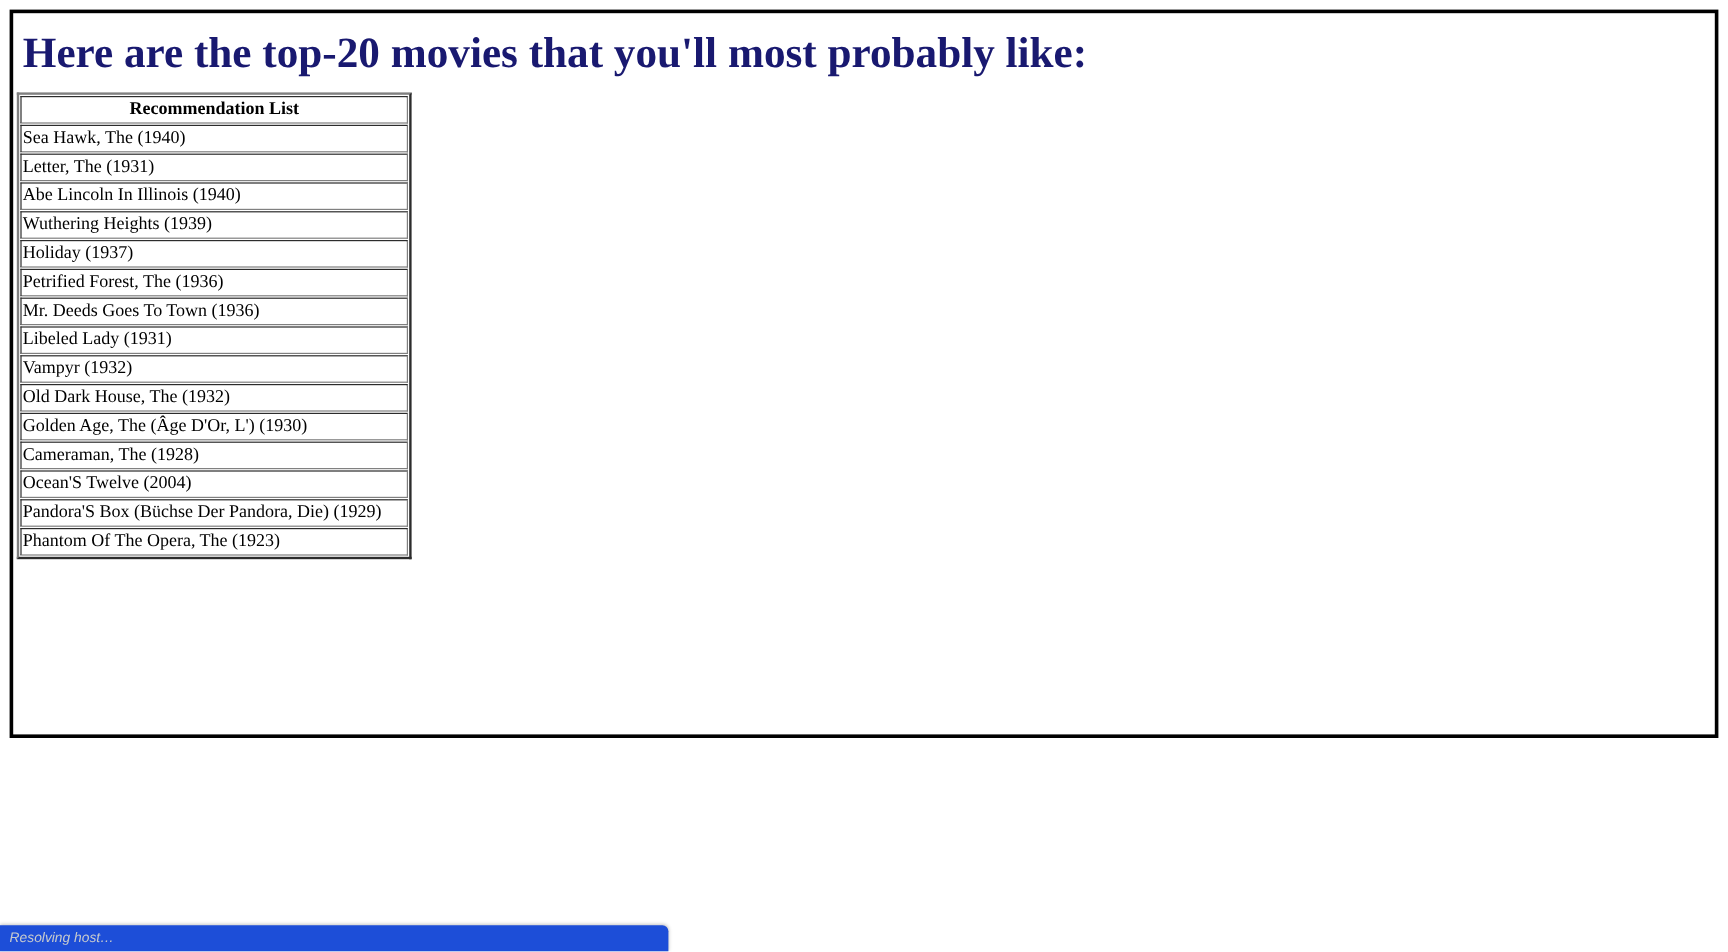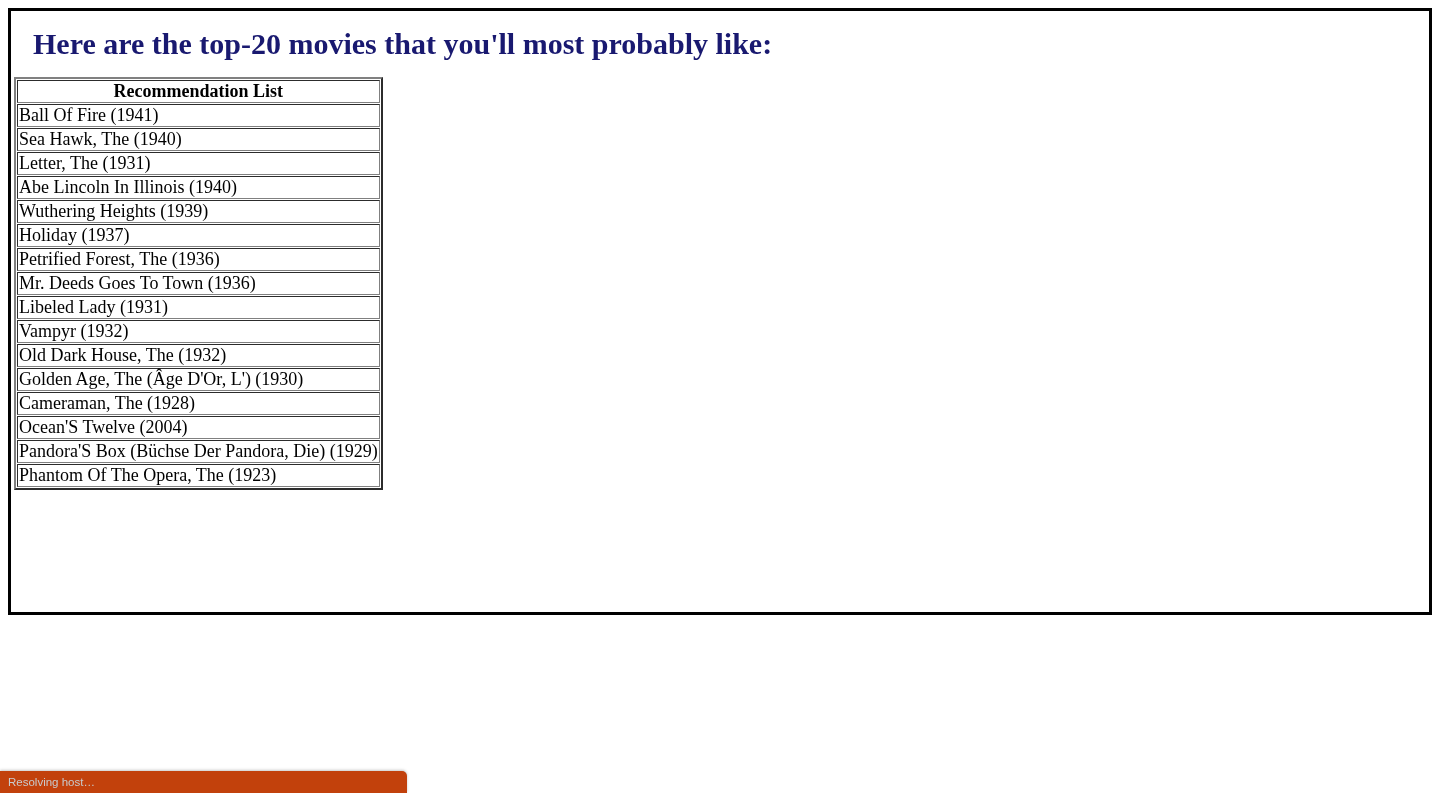--- a/index.html
+++ b/index.html
@@ -23,23 +23,23 @@
     width: 1424px;
     height: 607px;
     box-sizing: border-box;
     border: 3px solid #000000;
     background: #ffffff;
     padding: 0;
   }
 
   .page-heading {
     margin: 0;
-    padding: 14px 0 0 22px;
+    padding: 14px 0 0 8px;
     font-family: "Liberation Serif", "DejaVu Serif", serif;
-    font-size: 30px;
+    font-size: 36px;
     font-weight: bold;
     line-height: 38px;
     color: #191970;
     letter-spacing: 0px;
     white-space: nowrap;
   }
 
   .rec-table-wrap {
     padding: 14px 0 0 3px;
   }
@@ -55,21 +55,21 @@
 
   table.rec-table th,
   table.rec-table td {
     border: 1px inset #808080;
     background: #ffffff;
     color: #000000;
     height: 21px;
     line-height: 19px;
     padding: 0 1px;
     white-space: nowrap;
-    font-size: 18px;
+    font-size: 15px;
   }
 
   table.rec-table th {
     text-align: center;
     font-weight: bold;
   }
 
   table.rec-table td {
     text-align: left;
     font-weight: normal;
@@ -79,53 +79,51 @@
   table.rec-table td.movie-cell,
   table.rec-table th.header-cell {
     min-width: 319px;
   }
 
   
   .status-bubble {
     position: absolute;
     left: 0;
     bottom: 0;
-    width: 407px;
+    width: 557px;
     height: 22px;
     box-sizing: border-box;
-    background: #c2410c;
+    background: #1d4ed8;
     color: #c8cbcd;
     font-family: "Liberation Sans", "DejaVu Sans", sans-serif;
     font-size: 11.5px;
     line-height: 22px;
     padding: 0 8px;
     border-top-right-radius: 5px;
     box-shadow: 0 -1px 3px rgba(0,0,0,0.22);
     white-space: nowrap;
     overflow: hidden;
+    font-style: italic;
   }
 </style>
 </head>
 <body>
 
 <div class="page-frame">
 
   <h1 class="page-heading">Here are the top-20 movies that you'll most probably like:</h1>
 
   <div class="rec-table-wrap">
     <table class="rec-table">
       <thead>
         <tr>
           <th class="header-cell">Recommendation List</th>
         </tr>
       </thead>
       <tbody id="rec-body">
-          <tr>
-            <td class="movie-cell">Ball Of Fire (1941)</td>
-          </tr>
           <tr>
             <td class="movie-cell">Sea Hawk, The (1940)</td>
           </tr>
           <tr>
             <td class="movie-cell">Letter, The (1931)</td>
           </tr>
           <tr>
             <td class="movie-cell">Abe Lincoln In Illinois (1940)</td>
           </tr>
           <tr>

